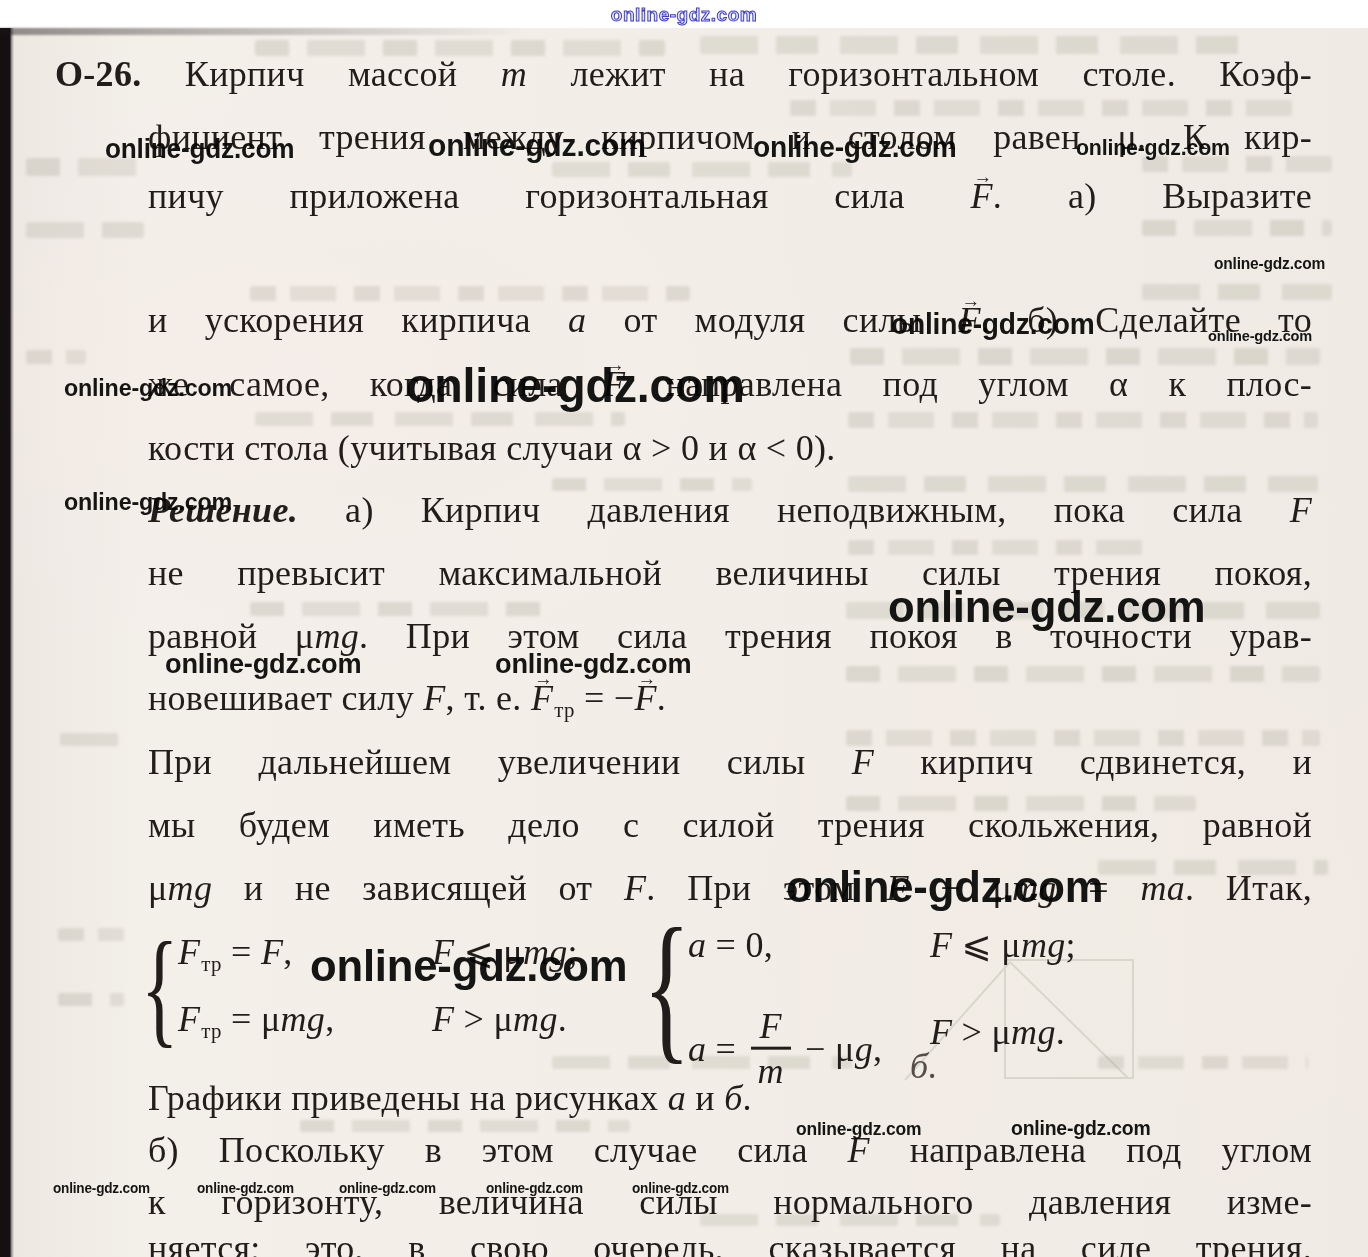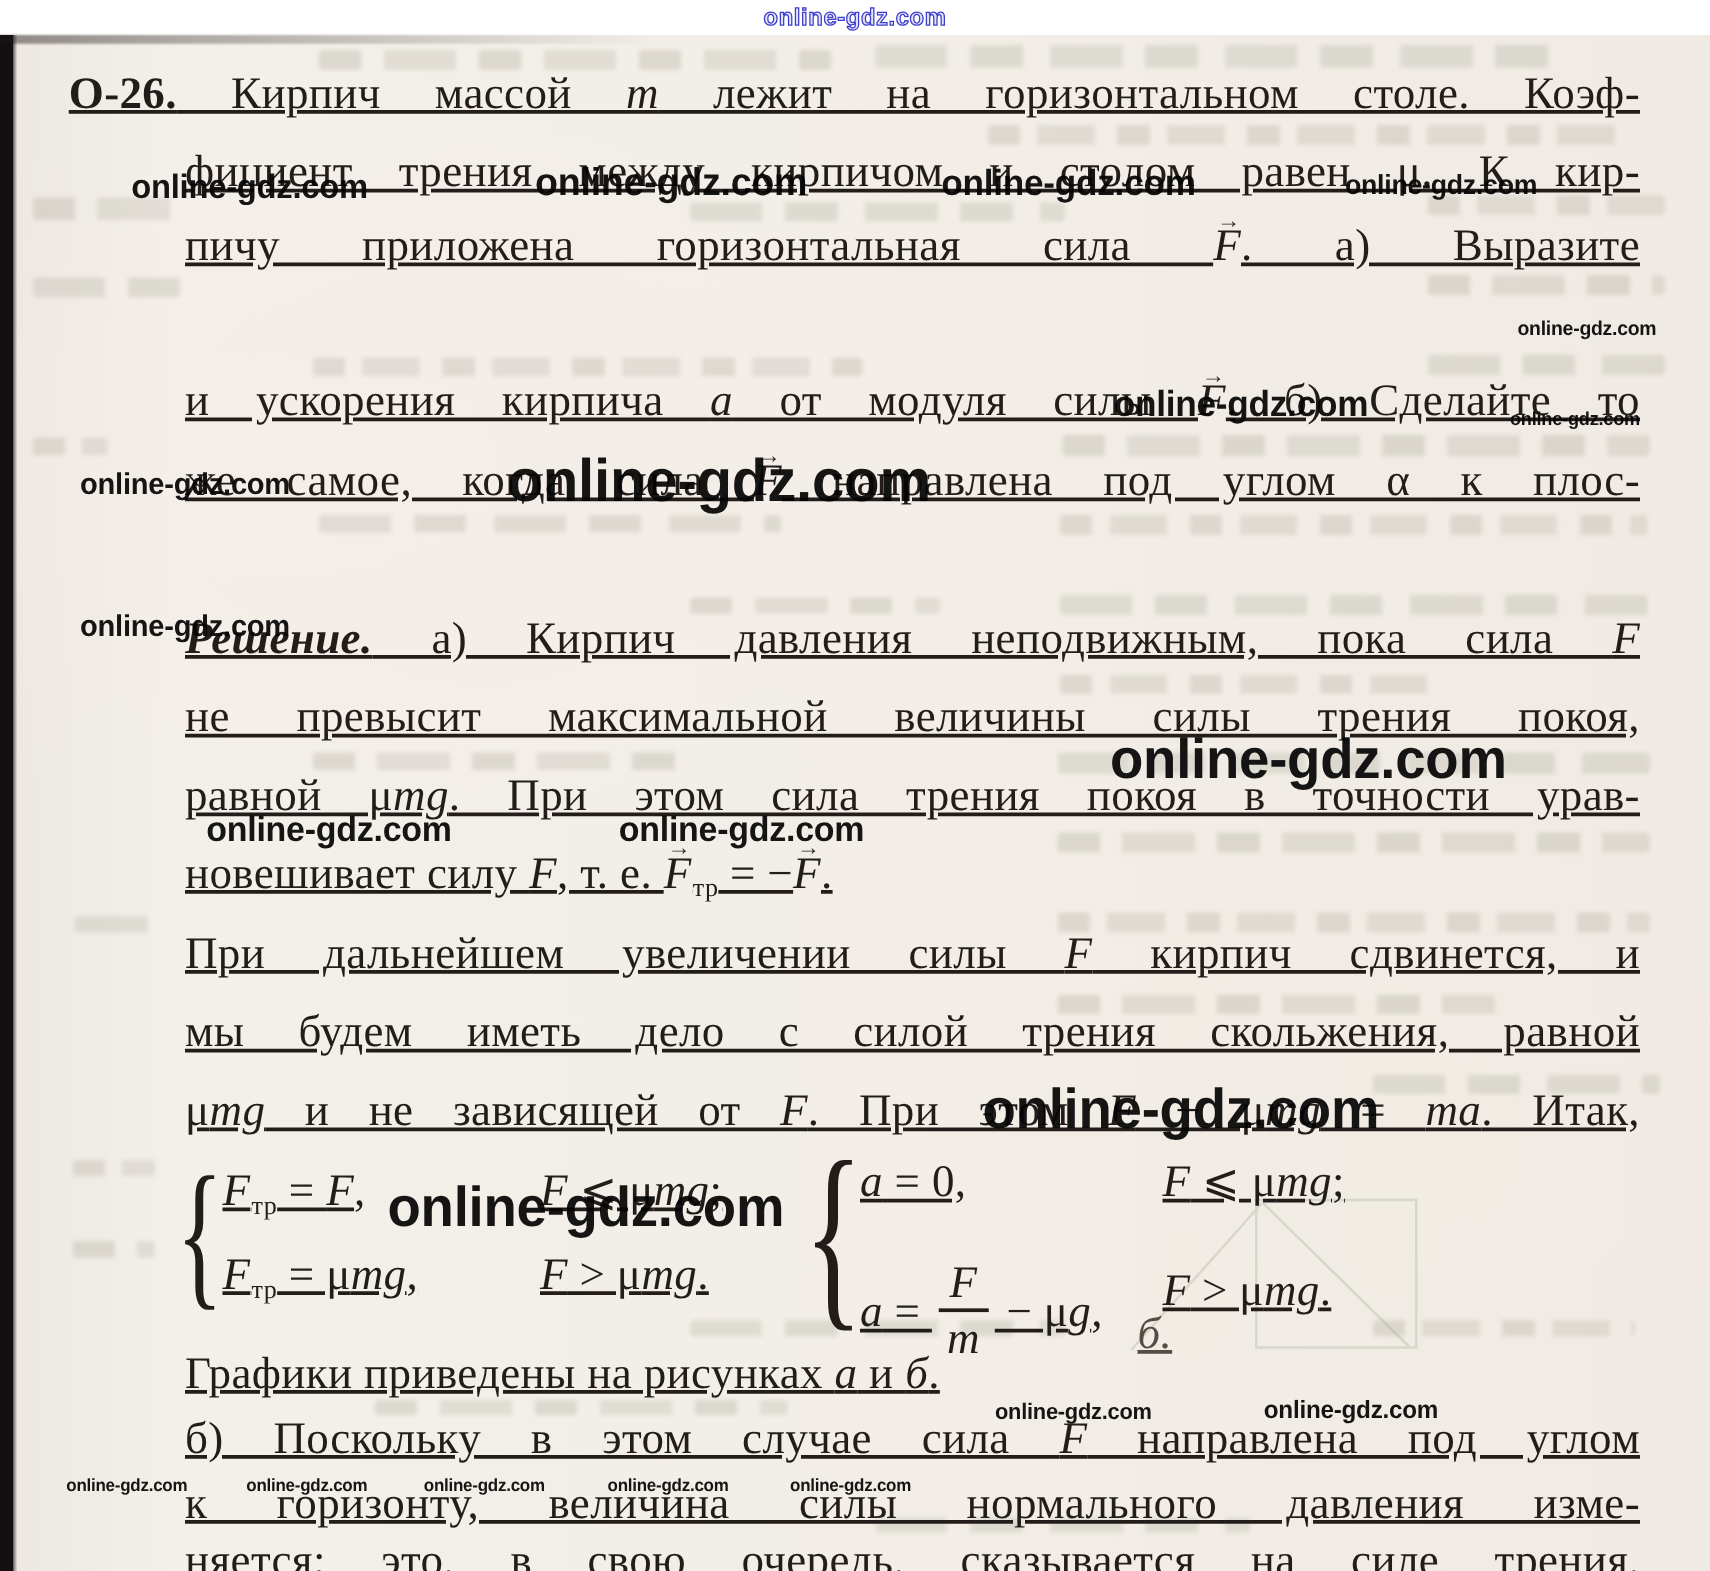--- a/index.html
+++ b/index.html
@@ -12,21 +12,21 @@
   .paper{position:absolute;left:0;top:28px;width:1368px;height:1229px;
      background:
        radial-gradient(900px 500px at 22% 28%, rgba(246,236,232,.55), transparent 60%),
        radial-gradient(800px 520px at 78% 72%, rgba(241,235,227,.5), transparent 60%),
        linear-gradient(90deg,#ece7e1 0%,#f3efe9 10%,#f2eee7 55%,#efeae3 100%);}
   .edge-left{position:absolute;left:0;top:28px;width:14px;height:1229px;
      background:linear-gradient(90deg,#141012 0 10px,rgba(40,33,36,.55) 11px,rgba(40,33,36,0) 14px);}
   .edge-top{position:absolute;left:0;top:28px;width:560px;height:7px;
      background:linear-gradient(90deg,rgba(28,22,24,.45),rgba(28,22,24,0) 94%);filter:blur(1px);}
   .content{position:absolute;left:0;top:0;width:1368px;height:1257px;}
-  .tline{position:absolute;font-size:36px;line-height:1.15;color:#221d1a;letter-spacing:.3px;white-space:nowrap;text-decoration:underline;}
+  .tline{position:absolute;font-size:36px;line-height:1.15;color:#221d1a;letter-spacing:.3px;white-space:nowrap;}
   .tline.just{white-space:normal;text-align:justify;text-align-last:justify;}
   .it{font-style:italic;}
   .bd{font-weight:700;}
   .bi{font-weight:700;font-style:italic;}
   .sub{font-size:.58em;position:relative;top:.35em;margin-left:1px;}
   .vec{position:relative;display:inline-block;font-style:italic;}
   .vec::after{content:"→";position:absolute;left:.16em;top:-.52em;font-size:.52em;font-style:normal;letter-spacing:0;}
   .frac{display:inline-block;vertical-align:middle;text-align:center;transform:translateY(-.12em);margin:0 5px;}
   .fr-n{display:block;font-style:italic;padding:0 9px 3px;border-bottom:3px solid #221d1a;line-height:1;}
   .fr-d{display:block;font-style:italic;line-height:1;padding-top:3px;}
@@ -84,20 +84,21 @@
       <div class="bleed p1" style="left: 58px; top: 993px; width: 66px; height: 13px;"></div>
       <div class="bleed p2" style="left: 552px; top: 1056px; width: 300px; height: 13px;"></div>
       <div class="bleed p3" style="left: 1098px; top: 1056px; width: 210px; height: 13px;"></div>
       <div class="bleed p1" style="left: 300px; top: 1120px; width: 330px; height: 12px;"></div>
       <div class="bleed p2" style="left: 700px; top: 1214px; width: 300px; height: 12px;"></div>
       <div class="tline just" style="left: 55px; top: 54px; width: 1257px;"><span class="bd">О-26.</span><span> Кирпич массой </span><span class="it">m</span><span> лежит на горизонтальном столе. Коэф-</span></div>
       <div class="tline just" style="left: 148px; top: 117px; width: 1164px;"><span>фициент трения между кирпичом и столом равен μ. К кир-</span></div>
       <div class="tline just" style="left: 148px; top: 176px; width: 1164px;"><span>пичу приложена горизонтальная сила </span><span class="it vec">F</span><span>. а) Выразите</span></div>
       <div class="tline just" style="left: 148px; top: 300px; width: 1164px;"><span>и ускорения кирпича </span><span class="it">a</span><span> от модуля силы </span><span class="it vec">F</span><span>. б) Сделайте то</span></div>
       <div class="tline just" style="left: 148px; top: 364px; width: 1164px;"><span>же самое, когда сила </span><span class="it vec">F</span><span> направлена под углом α к плос-</span></div>
+      <div class="tline" style="left: 148px; top: 428px; width: 1164px;"><span>кости стола (учитывая случаи α &gt; 0 и α &lt; 0).</span></div>
       <div class="tline just" style="left: 148px; top: 490px; width: 1164px;"><span class="bi">Решение.</span><span> а) Кирпич давления неподвижным, пока сила </span><span class="it">F</span></div>
       <div class="tline just" style="left: 148px; top: 616px; width: 1164px;"><span>равной μ</span><span class="it">mg</span><span>. При этом сила трения покоя в точности урав-</span></div>
       <div class="tline just" style="left: 148px; top: 553px; width: 1164px;"><span>не превысит максимальной величины силы трения покоя,</span></div>
       <div class="tline" style="left: 148px; top: 678px; width: 1164px;"><span>новешивает силу </span><span class="it">F</span><span>, т. е. </span><span class="it vec">F</span><span class="sub">тр</span><span> = −</span><span class="it vec">F</span><span>.</span></div>
       <div class="tline just" style="left: 148px; top: 805px; width: 1164px;"><span>мы будем иметь дело с силой трения скольжения, равной</span></div>
       <div class="tline just" style="left: 148px; top: 742px; width: 1164px;"><span>При дальнейшем увеличении силы </span><span class="it">F</span><span> кирпич сдвинется, и</span></div>
       <div class="tline just" style="left: 148px; top: 868px; width: 1164px;"><span>μ</span><span class="it">mg</span><span> и не зависящей от </span><span class="it">F</span><span>. При этом </span><span class="it">F</span><span> − μ</span><span class="it">mg</span><span> = </span><span class="it">ma</span><span>. Итак,</span></div>
       <div class="tline" style="left: 148px; top: 1078px; width: 1164px;"><span>Графики приведены на рисунках </span><span class="it">а</span><span> и </span><span class="it">б</span><span>.</span></div>
       <div class="tline just" style="left: 148px; top: 1130px; width: 1164px;"><span>б) Поскольку в этом случае сила </span><span class="it">F</span><span> направлена под углом</span></div>
       <div class="tline just" style="left: 148px; top: 1182px; width: 1164px;"><span>к горизонту, величина силы нормального давления изме-</span></div>

